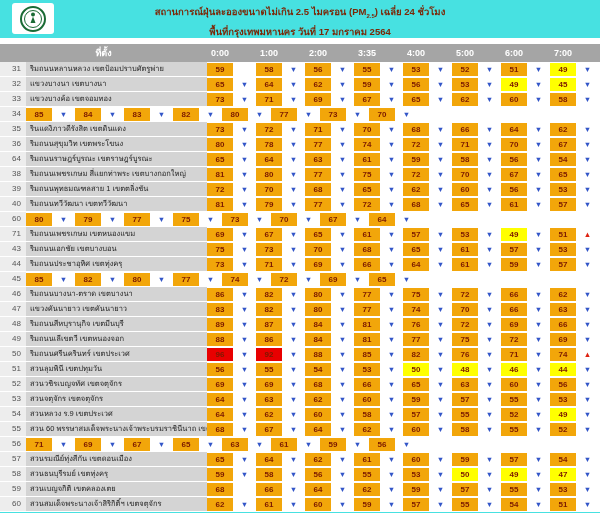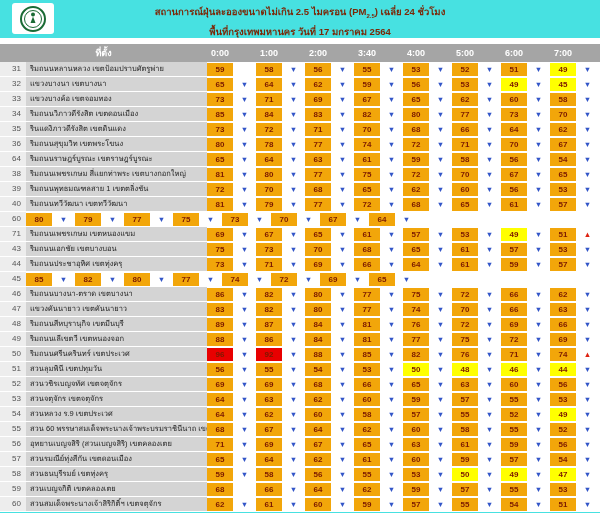--- a/index.html
+++ b/index.html
@@ -68,21 +68,21 @@
       <div class="th-slot">
           <span>0:00</span>
         </div>
       <div class="th-slot">
           <span>1:00</span>
         </div>
       <div class="th-slot">
           <span>2:00</span>
         </div>
       <div class="th-slot">
-          <span>3:40</span>
+          <span>3:35</span>
         </div>
       <div class="th-slot">
           <span>4:00</span>
         </div>
       <div class="th-slot">
           <span>5:00</span>
         </div>
       <div class="th-slot">
           <span>6:00</span>
         </div>
@@ -157,21 +157,20 @@
           <div class="acell" style="color: rgb(51, 86, 200);">▼</div>
           <div class="vcell" style="background: rgb(242, 166, 10);">60</div>
           <div class="acell" style="color: rgb(51, 86, 200);">▼</div>
           <div class="vcell" style="background: rgb(242, 166, 10);">58</div>
           <div class="acell" style="color: rgb(51, 86, 200);">▼</div>
         </div>
   </div>
 
   <div class="row">
     <div class="num">34</div>
-    <div class="loc">ริมถนนวิภาวดีรังสิต เขตดอนเมือง</div>
     <div class="cells">
           <div class="vcell" style="background: rgb(242, 166, 10);">85</div>
           <div class="acell" style="color: rgb(51, 86, 200);">▼</div>
           <div class="vcell" style="background: rgb(242, 166, 10);">84</div>
           <div class="acell" style="color: rgb(51, 86, 200);">▼</div>
           <div class="vcell" style="background: rgb(242, 166, 10);">83</div>
           <div class="acell" style="color: rgb(51, 86, 200);">▼</div>
           <div class="vcell" style="background: rgb(242, 166, 10);">82</div>
           <div class="acell" style="color: rgb(51, 86, 200);">▼</div>
           <div class="vcell" style="background: rgb(242, 166, 10);">80</div>
@@ -661,21 +660,20 @@
           <div class="acell" style="color: rgb(51, 86, 200);">▼</div>
           <div class="vcell" style="background: rgb(242, 166, 10);">55</div>
           <div class="acell" style="color: rgb(51, 86, 200);">▼</div>
           <div class="vcell" style="background: rgb(242, 166, 10);">52</div>
           <div class="acell" style="color: rgb(51, 86, 200);">▼</div>
         </div>
   </div>
 
   <div class="row">
     <div class="num">56</div>
-    <div class="loc">อุทยานเบญจสิริ (สวนเบญจสิริ) เขตคลองเตย</div>
     <div class="cells">
           <div class="vcell" style="background: rgb(242, 166, 10);">71</div>
           <div class="acell" style="color: rgb(51, 86, 200);">▼</div>
           <div class="vcell" style="background: rgb(242, 166, 10);">69</div>
           <div class="acell" style="color: rgb(51, 86, 200);">▼</div>
           <div class="vcell" style="background: rgb(242, 166, 10);">67</div>
           <div class="acell" style="color: rgb(51, 86, 200);">▼</div>
           <div class="vcell" style="background: rgb(242, 166, 10);">65</div>
           <div class="acell" style="color: rgb(51, 86, 200);">▼</div>
           <div class="vcell" style="background: rgb(242, 166, 10);">63</div>

